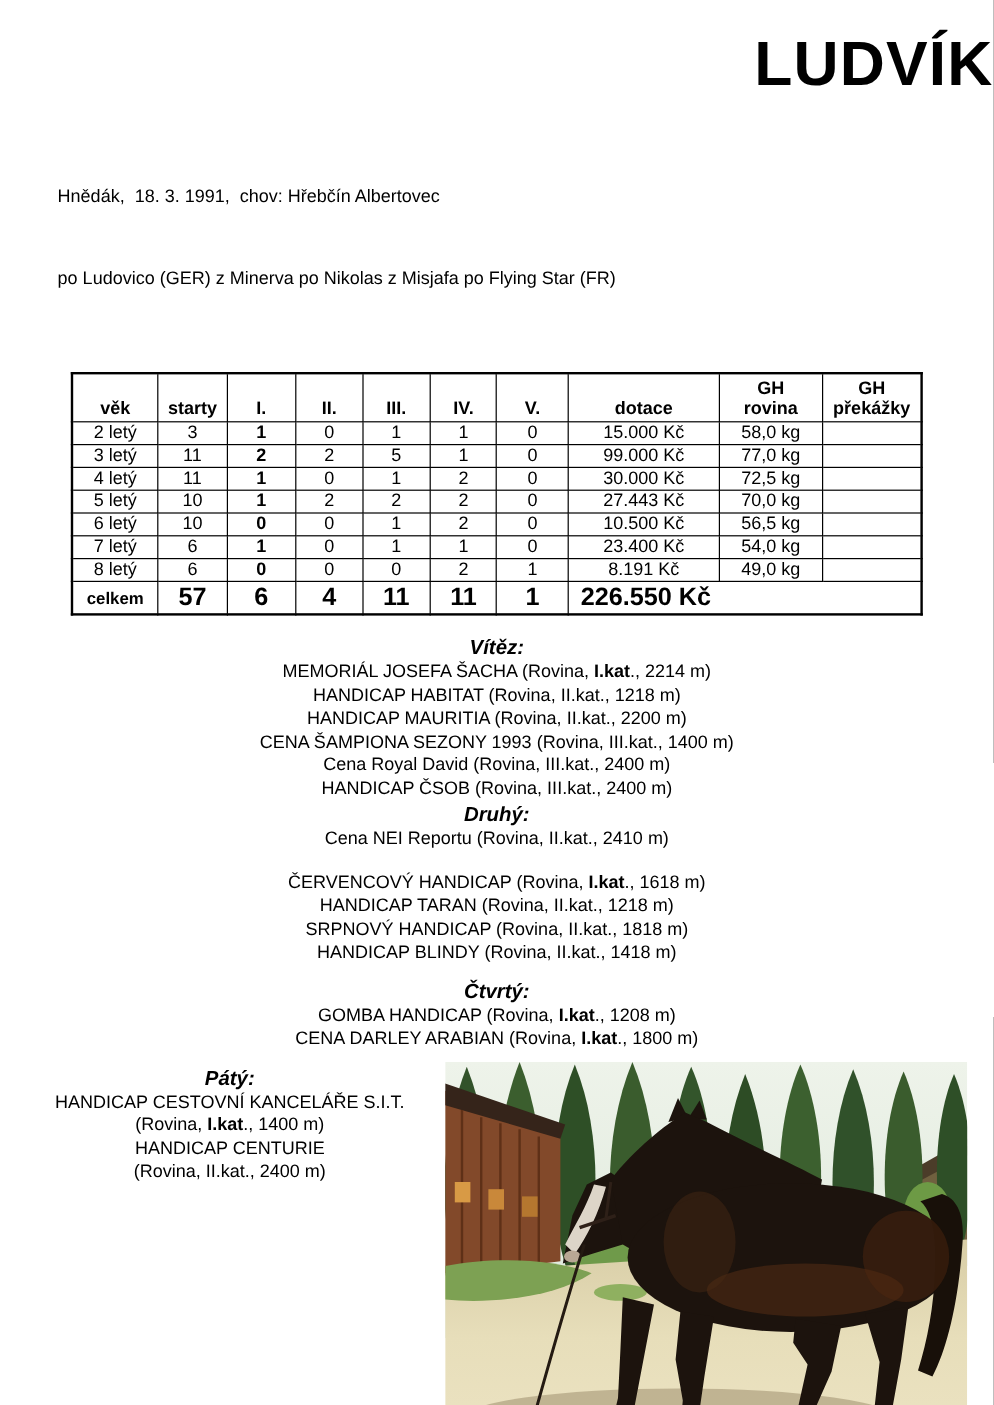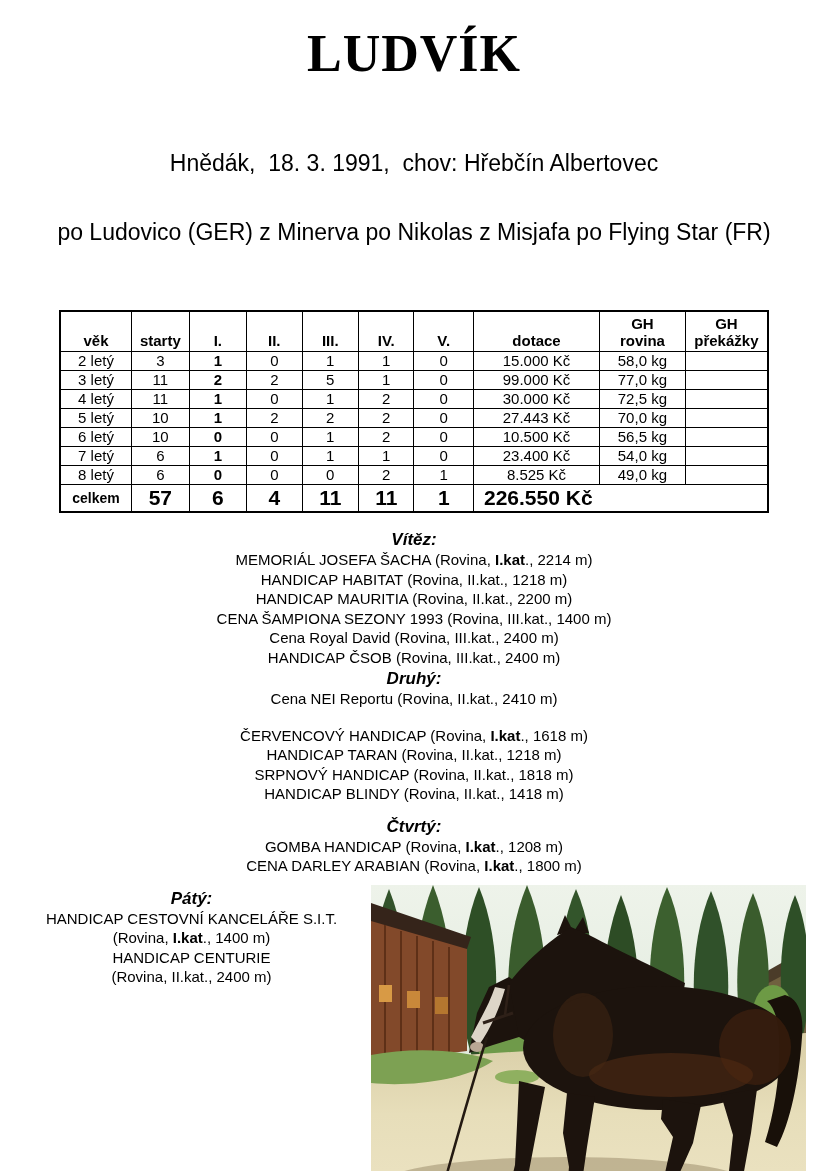--- a/index.html
+++ b/index.html
@@ -7,33 +7,33 @@
     position:relative;
     width:828px; height:1171px;
     margin:0 auto;
     background:#ffffff;
     color:#000;
     font-family:"Liberation Sans", sans-serif;
     overflow:hidden;
   }
   h1.title {
     margin:26px 0 0;
-    text-align:center;
-    font-family:Liberation Serif, serif;
+    text-align:right;
+    font-family:Liberation Sans, sans-serif;
     font-weight:bold;
     font-size:52px;
     line-height:56px;
     letter-spacing:1px;
   }
   .subtitle {
     margin-top:24px;
-    text-align:center;
-    font-size:23px;
+    font-size:15px;
     line-height:23px;
     white-space:pre-wrap;
+    padding-left:48px;
   }
   table.stats {
     border-collapse:collapse;
     border:2px solid #000;
     margin:20px auto 0;
     table-layout:fixed;
     width:710px;
   }
   table.stats th, table.stats td { border:1px solid #000; }
   table.stats th {
@@ -184,21 +184,21 @@
         <td></td>
       </tr>
       <tr>
         <td class="vek">8 letý</td>
         <td>6</td>
         <td class="boldcol">0</td>
         <td>0</td>
         <td>0</td>
         <td>2</td>
         <td>1</td>
-        <td class="dotace">8.525 Kč</td>
+        <td class="dotace">8.191 Kč</td>
         <td>49,0 kg</td>
         <td></td>
       </tr>
       <tr class="total">
         <td class="lbl">celkem</td>
         <td class="num">57</td>
         <td class="num">6</td>
         <td class="num">4</td>
         <td class="num">11</td>
         <td class="num">11</td>

